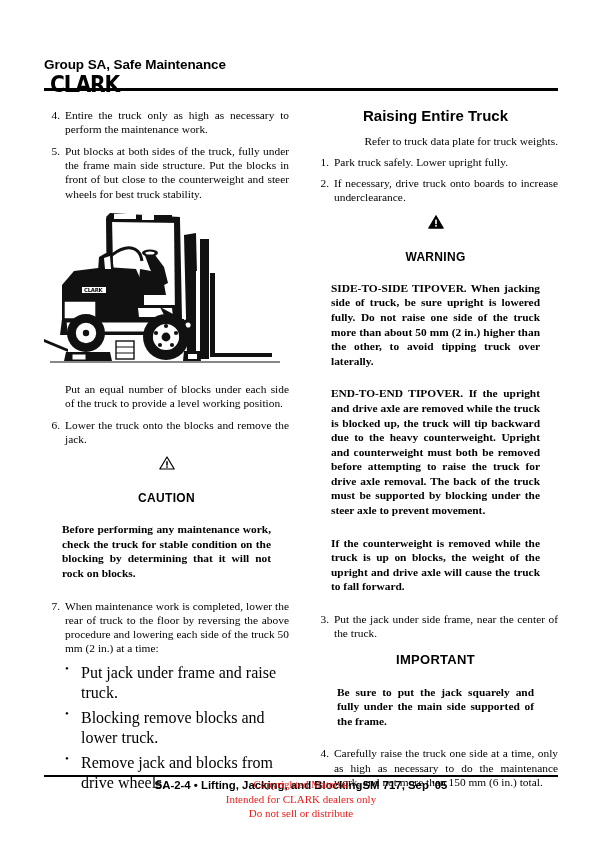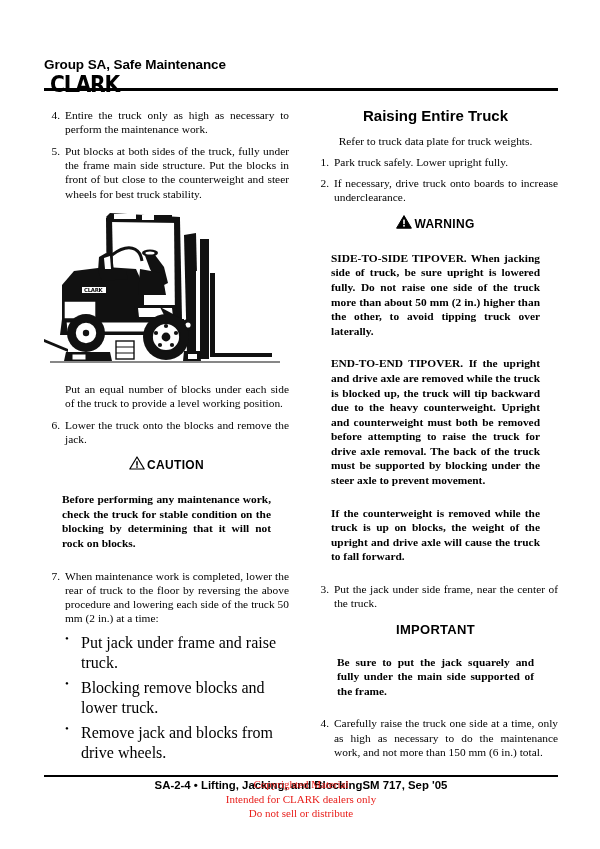--- a/index.html
+++ b/index.html
@@ -96,21 +96,21 @@
   
   .para {
     font-size: 11.4px;
     line-height: 1.255;
     margin: 0 0 7px 0;
     text-align: justify;
   }
   .para-indent {
     margin-left: 21px;
   }
-  .para-nojust { text-align: center; }
+  .para-nojust { text-align: right; }
 
   
   ul.bullets {
     list-style: none;
     margin: 2px 0 0 0;
     padding: 0;
   }
   ul.bullets > li {
     position: relative;
     padding-left: 37px;
@@ -136,22 +136,23 @@
   .figure svg { display: block; }
 
   
   .safety {
     margin: 10px 0 9px 0;
   }
   .safety-head {
     display: flex;
     align-items: center;
     justify-content: center;
-    gap: 2px;
+    gap: 18px;
     margin-bottom: 4px;
+    flex-direction: column;
   }
   .safety-head .tri-icon { display: block; }
   .safety-word {
     font-family: "Liberation Sans", sans-serif;
     font-weight: bold;
     font-size: 12px;
     letter-spacing: 0.3px;
     line-height: 1;
   }
   .safety-body {

